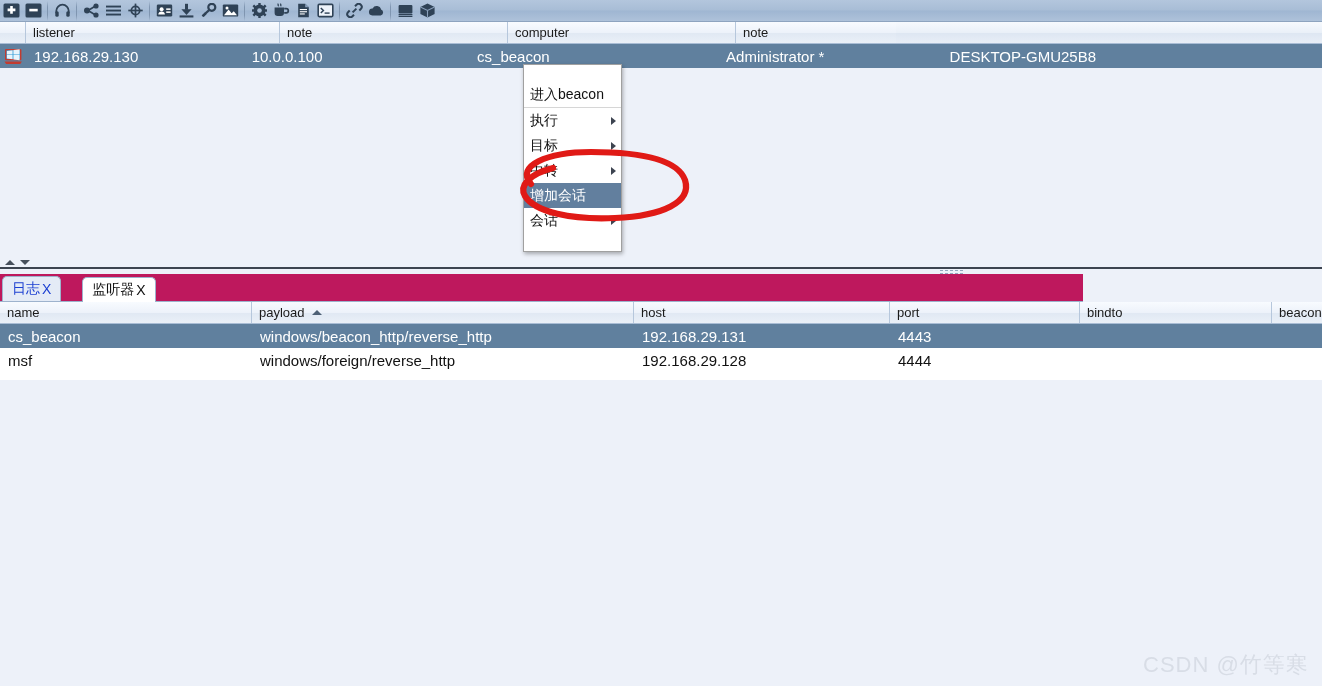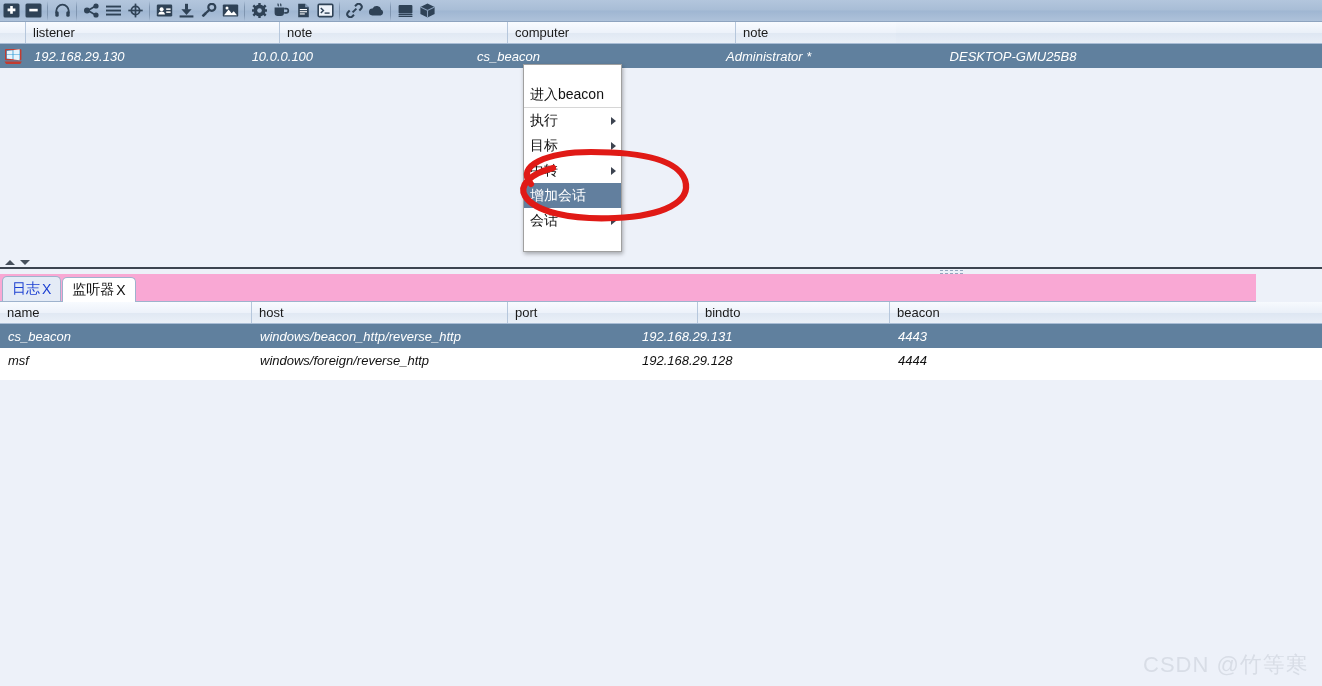--- a/index.html
+++ b/index.html
@@ -50,44 +50,44 @@
   }
   .sort-arrow{
     display:inline-block;margin-left:7px;
     width:0;height:0;border-left:5px solid transparent;border-right:5px solid transparent;
     border-bottom:5px solid #4d6075;
   }
   .data-row{display:flex;height:24px;box-sizing:border-box;align-items:center;}
   .data-row.sel{background:#60809e;color:#fff;}
   .data-cell{
     display:flex;align-items:center;padding-left:8px;
-    box-sizing:border-box;overflow:hidden;white-space:nowrap;font-size:13px;font-style:italic;
+    box-sizing:border-box;overflow:hidden;white-space:nowrap;font-size:15px;
   }
   #beacon-icon-cell{
     width:26px;min-width:26px;display:flex;align-items:center;justify-content:center;padding:0;
   }
 
   
   #splitter{
     position:absolute;left:0;top:258px;width:1322px;height:16px;
     background:#edf1f9;
   }
   #split-line{position:absolute;left:0;top:9px;width:1322px;height:2px;background:#3c4450;}
   .split-tri{position:absolute;top:2px;width:0;height:0;}
   #split-tri-up{left:5px;border-left:5px solid transparent;border-right:5px solid transparent;border-bottom:5px solid #47505c;}
   #split-tri-dn{left:20px;border-left:5px solid transparent;border-right:5px solid transparent;border-top:5px solid #47505c;}
   #split-grip{position:absolute;left:939px;top:11px;width:26px;height:5px;
     background-image:radial-gradient(#8fa4bd 45%,transparent 46%);
     background-size:5px 3px;opacity:.95;}
 
   
   #tabstrip{
-    position:absolute;left:0;top:274px;width:1256px;height:28px;
-    border-bottom:1px solid #9eb3cd;box-sizing:border-box;background:#f9a8d4;
-    display:flex;align-items:flex-end;padding-left:2px;
+    position:absolute;left:0;top:274px;width:1083px;height:28px;
+    border-bottom:1px solid #9eb3cd;box-sizing:border-box;background:#be185d;
+    display:flex;align-items:flex-end;padding-left:2px;gap:20px;
   }
   .tab{
     height:25px;display:flex;align-items:center;padding:0 9px;
     box-sizing:border-box;font-size:14px;cursor:default;
     border:1px solid #9eb3cd;border-bottom:none;
     border-radius:5px 5px 0 0;margin-right:1px;
   }
   .tab.inactive{background:#e4ebf6;color:#1b3fd1;}
   .tab.active{background:#ffffff;color:#111;position:relative;top:1px;}
   .tab .x{margin-left:2px;font-size:14px;}
@@ -355,20 +355,24 @@
     <span class="x">X</span>
   </div>
 </div>
 
 <div id="bottom-panel">
 
   <div class="hdr-row">
     <div class="hdr-cell" style="width:252px;">
       <span>name</span>
     </div>
+    <div class="hdr-cell" style="width:382px;">
+      <span>payload</span>
+      <span class="sort-arrow"></span>
+    </div>
     <div class="hdr-cell" style="width:256px;">
       <span>host</span>
     </div>
     <div class="hdr-cell" style="width:190px;">
       <span>port</span>
     </div>
     <div class="hdr-cell" style="width:192px;">
       <span>bindto</span>
     </div>
     <div class="hdr-cell" style="width:50px;border-right:none;">

